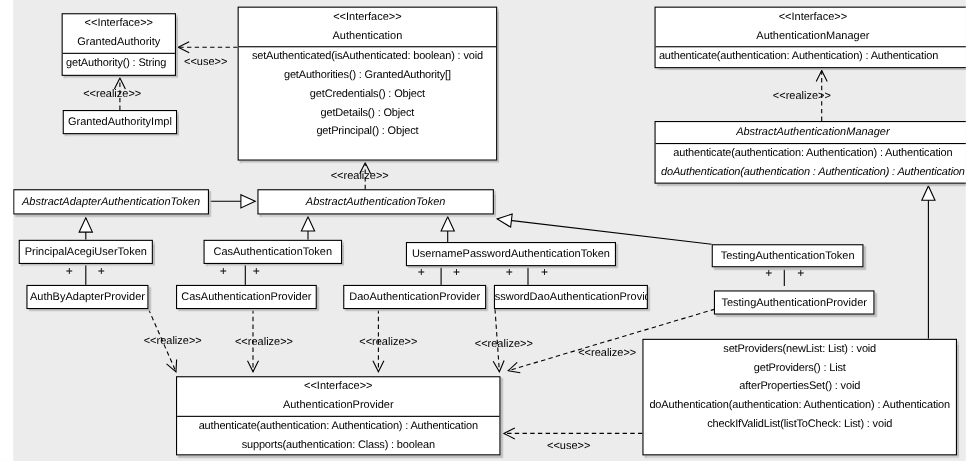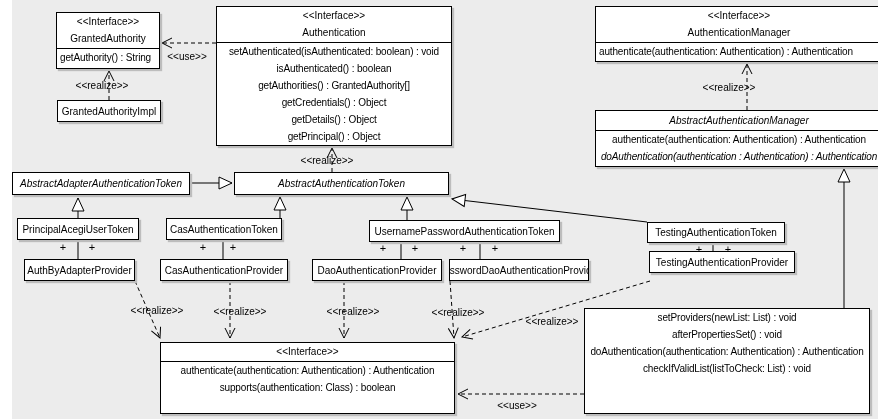--- a/index.html
+++ b/index.html
@@ -76,21 +76,20 @@
   <div class="box single" style="left:45px;top:100px;width:104px;height:22px">
     <div class="title">GrantedAuthorityImpl</div>
   </div>
 
   <div class="box rows17" style="left:204px;top:6px;width:236px;height:140px">
     <div class="title">
       <div class="stereo">&lt;&lt;Interface&gt;&gt;</div>
       <div class="cname">Authentication</div>
     </div>
     <div class="m">setAuthenticated(isAuthenticated: boolean) : void</div>
-    <div class="m">isAuthenticated() : boolean</div>
     <div class="m">getAuthorities() : GrantedAuthority[]</div>
     <div class="m">getCredentials() : Object</div>
     <div class="m">getDetails() : Object</div>
     <div class="m">getPrincipal() : Object</div>
   </div>
 
   <div class="box" style="left:583px;top:6px;width:288px;height:56px">
     <div class="title">
       <div class="stereo">&lt;&lt;Interface&gt;&gt;</div>
       <div class="cname">AuthenticationManager</div>
@@ -110,21 +109,21 @@
     <div class="title it">AbstractAuthenticationToken</div>
   </div>
 
   <div class="box single" style="left:0px;top:172px;width:178px;height:23px">
     <div class="title it">AbstractAdapterAuthenticationToken</div>
   </div>
 
   <div class="box single" style="left:5px;top:218px;width:122px;height:22px">
     <div class="title">PrincipalAcegiUserToken</div>
   </div>
-  <div class="box single" style="left:154px;top:218px;width:116px;height:22px">
+  <div class="box single" style="left:173px;top:218px;width:126px;height:22px">
     <div class="title">CasAuthenticationToken</div>
   </div>
   <div class="box single" style="left:357px;top:220px;width:191px;height:22px">
     <div class="title">UsernamePasswordAuthenticationToken</div>
   </div>
   <div class="box single" style="left:635px;top:222px;width:138px;height:21px">
     <div class="title">TestingAuthenticationToken</div>
   </div>
 
   <div class="box single" style="left:12px;top:259px;width:111px;height:22px">
@@ -132,34 +131,36 @@
   </div>
   <div class="box single" style="left:148px;top:259px;width:128px;height:22px">
     <div class="title">CasAuthenticationProvider</div>
   </div>
   <div class="box single" style="left:300px;top:259px;width:130px;height:22px">
     <div class="title">DaoAuthenticationProvider</div>
   </div>
   <div class="box single" style="left:437px;top:259px;width:140px;height:22px">
     <div class="title">PasswordDaoAuthenticationProvider</div>
   </div>
-  <div class="box single" style="left:637px;top:251px;width:146px;height:22px">
+  <div class="box single" style="left:637px;top:264px;width:146px;height:22px">
     <div class="title">TestingAuthenticationProvider</div>
   </div>
 
   <div class="box rows17" style="left:148px;top:342px;width:295px;height:72px">
     <div class="title">
       <div class="stereo">&lt;&lt;Interface&gt;&gt;</div>
+      <div class="cname">AuthenticationProvider</div>
     </div>
     <div class="m">authenticate(authentication: Authentication) : Authentication</div>
     <div class="m">supports(authentication: Class) : boolean</div>
   </div>
 
   <div class="box rows17" style="left:572px;top:308px;width:286px;height:106px">
     <div class="m">setProviders(newList: List) : void</div>
+    <div class="m">getProviders() : List</div>
     <div class="m">afterPropertiesSet() : void</div>
     <div class="m">doAuthentication(authentication: Authentication) : Authentication</div>
     <div class="m">checkIfValidList(listToCheck: List) : void</div>
   </div>
 
   <div class="lbl" style="left:175px;top:51px">&lt;&lt;use&gt;&gt;</div>
   <div class="lbl" style="left:90px;top:80px">&lt;&lt;realize&gt;&gt;</div>
   <div class="lbl" style="left:315px;top:155px">&lt;&lt;realize&gt;&gt;</div>
   <div class="lbl" style="left:717px;top:82px">&lt;&lt;realize&gt;&gt;</div>
   <div class="lbl" style="left:145px;top:305px">&lt;&lt;realize&gt;&gt;</div>

